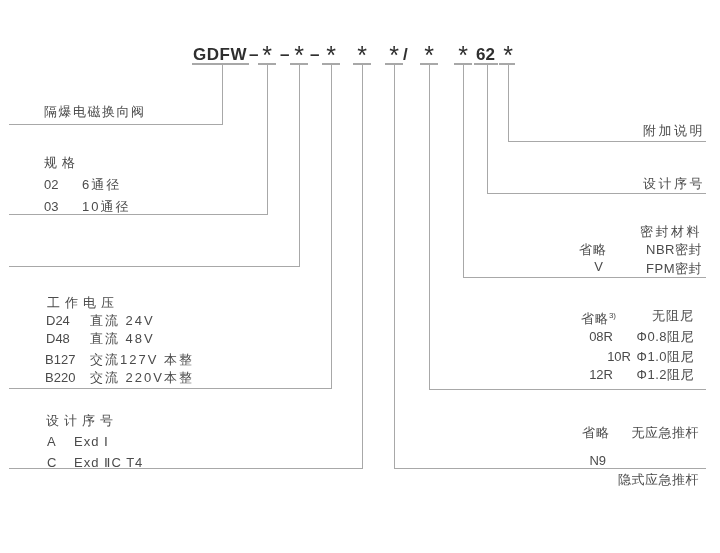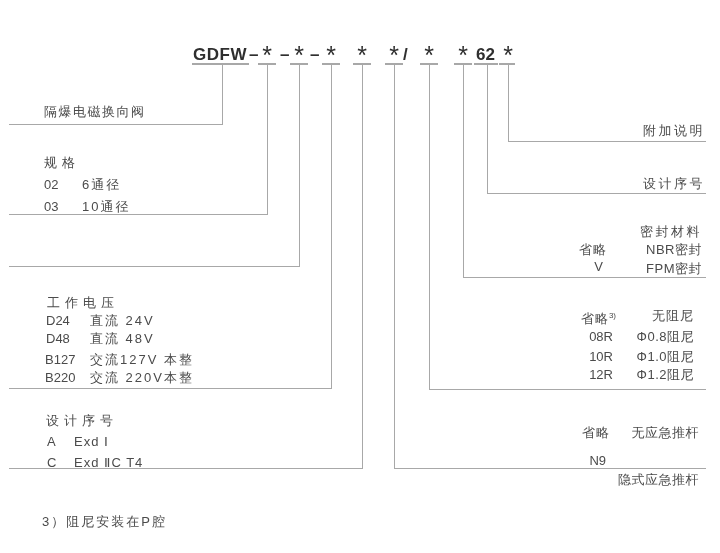--- a/index.html
+++ b/index.html
@@ -101,24 +101,23 @@
   <span class="t ls3" style="right:18px;top:224px">密封材料</span>
   <span class="t ls1" style="right:113px;top:242px">省略</span>
   <span class="t ls0" style="right:18px;top:242px">NBR密封</span>
   <span class="t" style="right:117px;top:259px">V</span>
   <span class="t ls0" style="right:18px;top:261px">FPM密封</span>
 
   <span class="t ls1" style="right:104px;top:308px"><span>省略</span><sup>3)</sup></span>
   <span class="t ls1" style="right:26px;top:308px">无阻尼</span>
   <span class="t" style="right:107px;top:329px">08R</span>
   <span class="t ls0" style="right:26px;top:329px">Φ0.8阻尼</span>
-  <span class="t" style="right:107px;top:349px">10R</span>
+  <span class="t" style="right:89px;top:349px">10R</span>
   <span class="t ls0" style="right:26px;top:349px">Φ1.0阻尼</span>
   <span class="t" style="right:107px;top:367px">12R</span>
   <span class="t ls0" style="right:26px;top:367px">Φ1.2阻尼</span>
 
   <span class="t ls1" style="right:110px;top:425px">省略</span>
   <span class="t ls0" style="right:21px;top:425px">无应急推杆</span>
   <span class="t" style="right:114px;top:453px">N9</span>
   <span class="t ls0" style="right:21px;top:472px">隐式应急推杆</span>
 
-  <span class="t ls2" style="left:12px;top:514px">3）阻尼安装在P腔</span>
 </div>
 
 </body></html>

